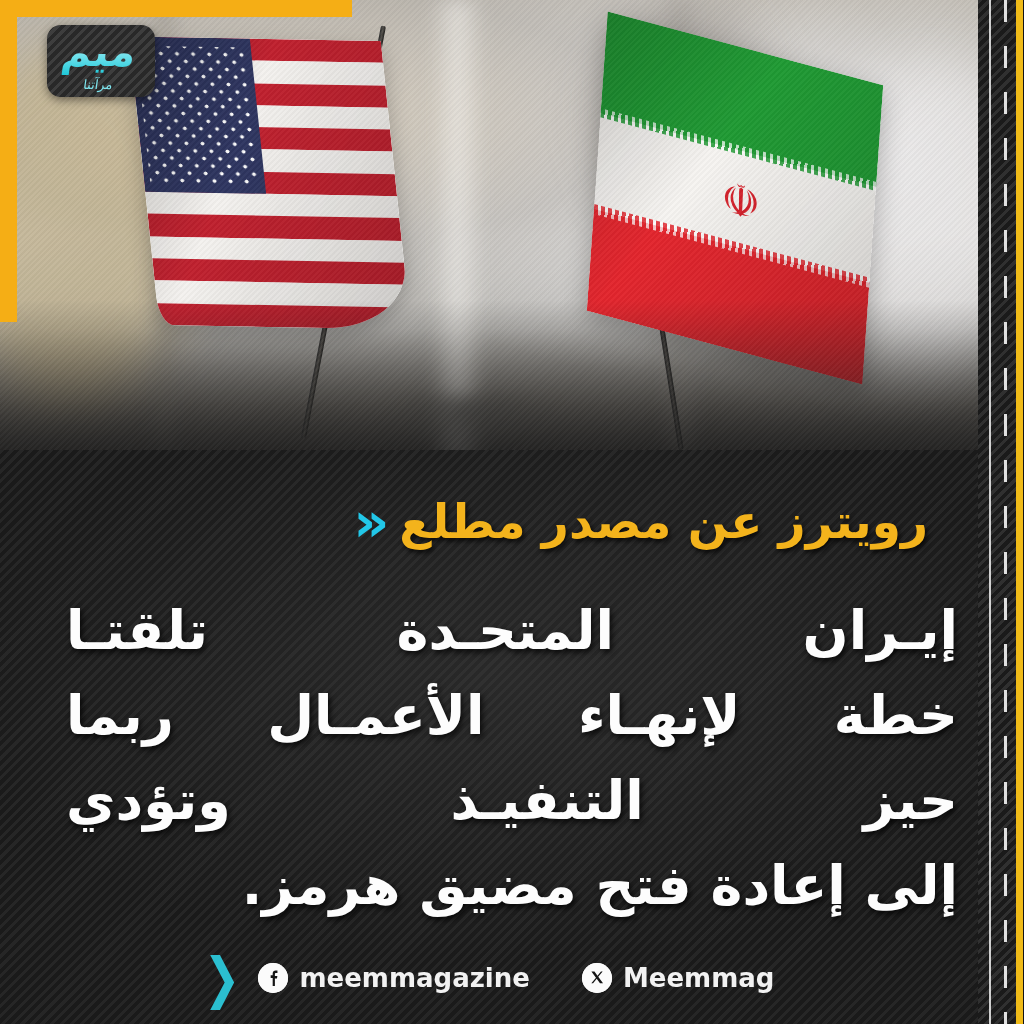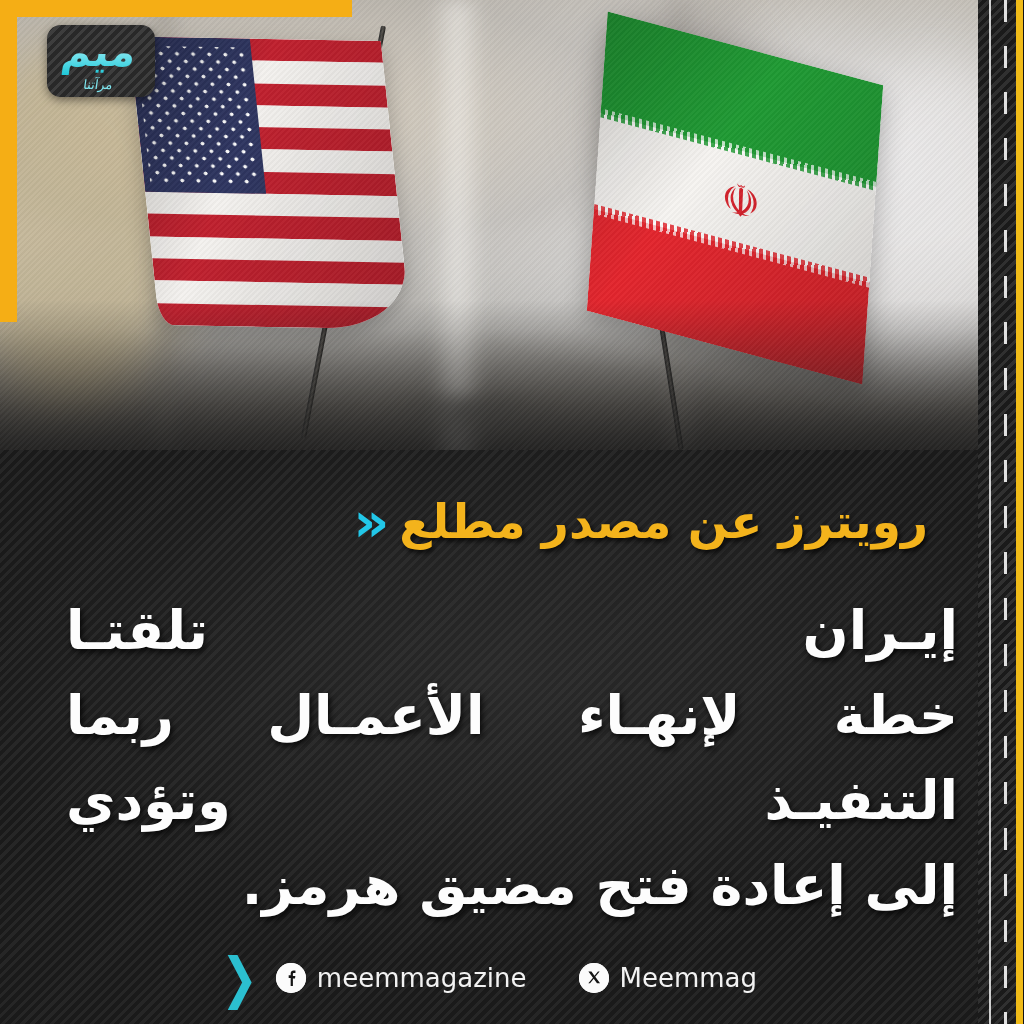--- a/index.html
+++ b/index.html
@@ -274,21 +274,21 @@
     position:absolute; left:0; right:46px; bottom:26px;
     display:flex; align-items:center; justify-content:center; gap:18px;
     font-family:"DejaVu Sans","Liberation Sans",sans-serif;
   }
   .footer .arrow{
     color:#2bbfd0; font-size:44px; font-weight:bold; line-height:40px;
     transform:scaleY(1.25);
   }
   .social{
     display:flex; align-items:center; gap:11px;
-    color:#f2f2f2; font-size:26px; font-weight:normal;
+    color:#f2f2f2; font-size:26px; font-weight:bold;
   }
   .social + .social{ margin-left:34px;justify-content:center; }
   .sicon{
     width:30px; height:30px; border-radius:50%;
     background:#fbfbfb; color:#1a1a1a;
     display:flex; align-items:center; justify-content:center;
     font-size:20px; font-weight:bold; line-height:1;
     font-family:"DejaVu Sans","Liberation Sans",sans-serif;
   }
   .sicon svg{ display:block; }
@@ -366,29 +366,31 @@
   </div>
 
   <div class="headline">
     <span class="kicker">رويترز عن مصدر مطلع</span>
     <span class="chev">«</span>
   </div>
 
   <div class="body-text">
     <span class="ln stretch">
         <span>إيـران</span>
+        <span>المتحـدة</span>
         <span>تلقتـا</span>
       </span>
     <span class="ln stretch">
         <span>خطة</span>
         <span>لإنهـاء</span>
         <span>الأعمـال</span>
         <span>ربما</span>
       </span>
     <span class="ln stretch">
+        <span>حيز</span>
         <span>التنفيـذ</span>
         <span>وتؤدي</span>
       </span>
     <span class="ln">إلى إعادة فتح مضيق هرمز.</span>
   </div>
 
   <div class="footer">
     <span class="arrow">❯</span>
 
     <span class="social">

